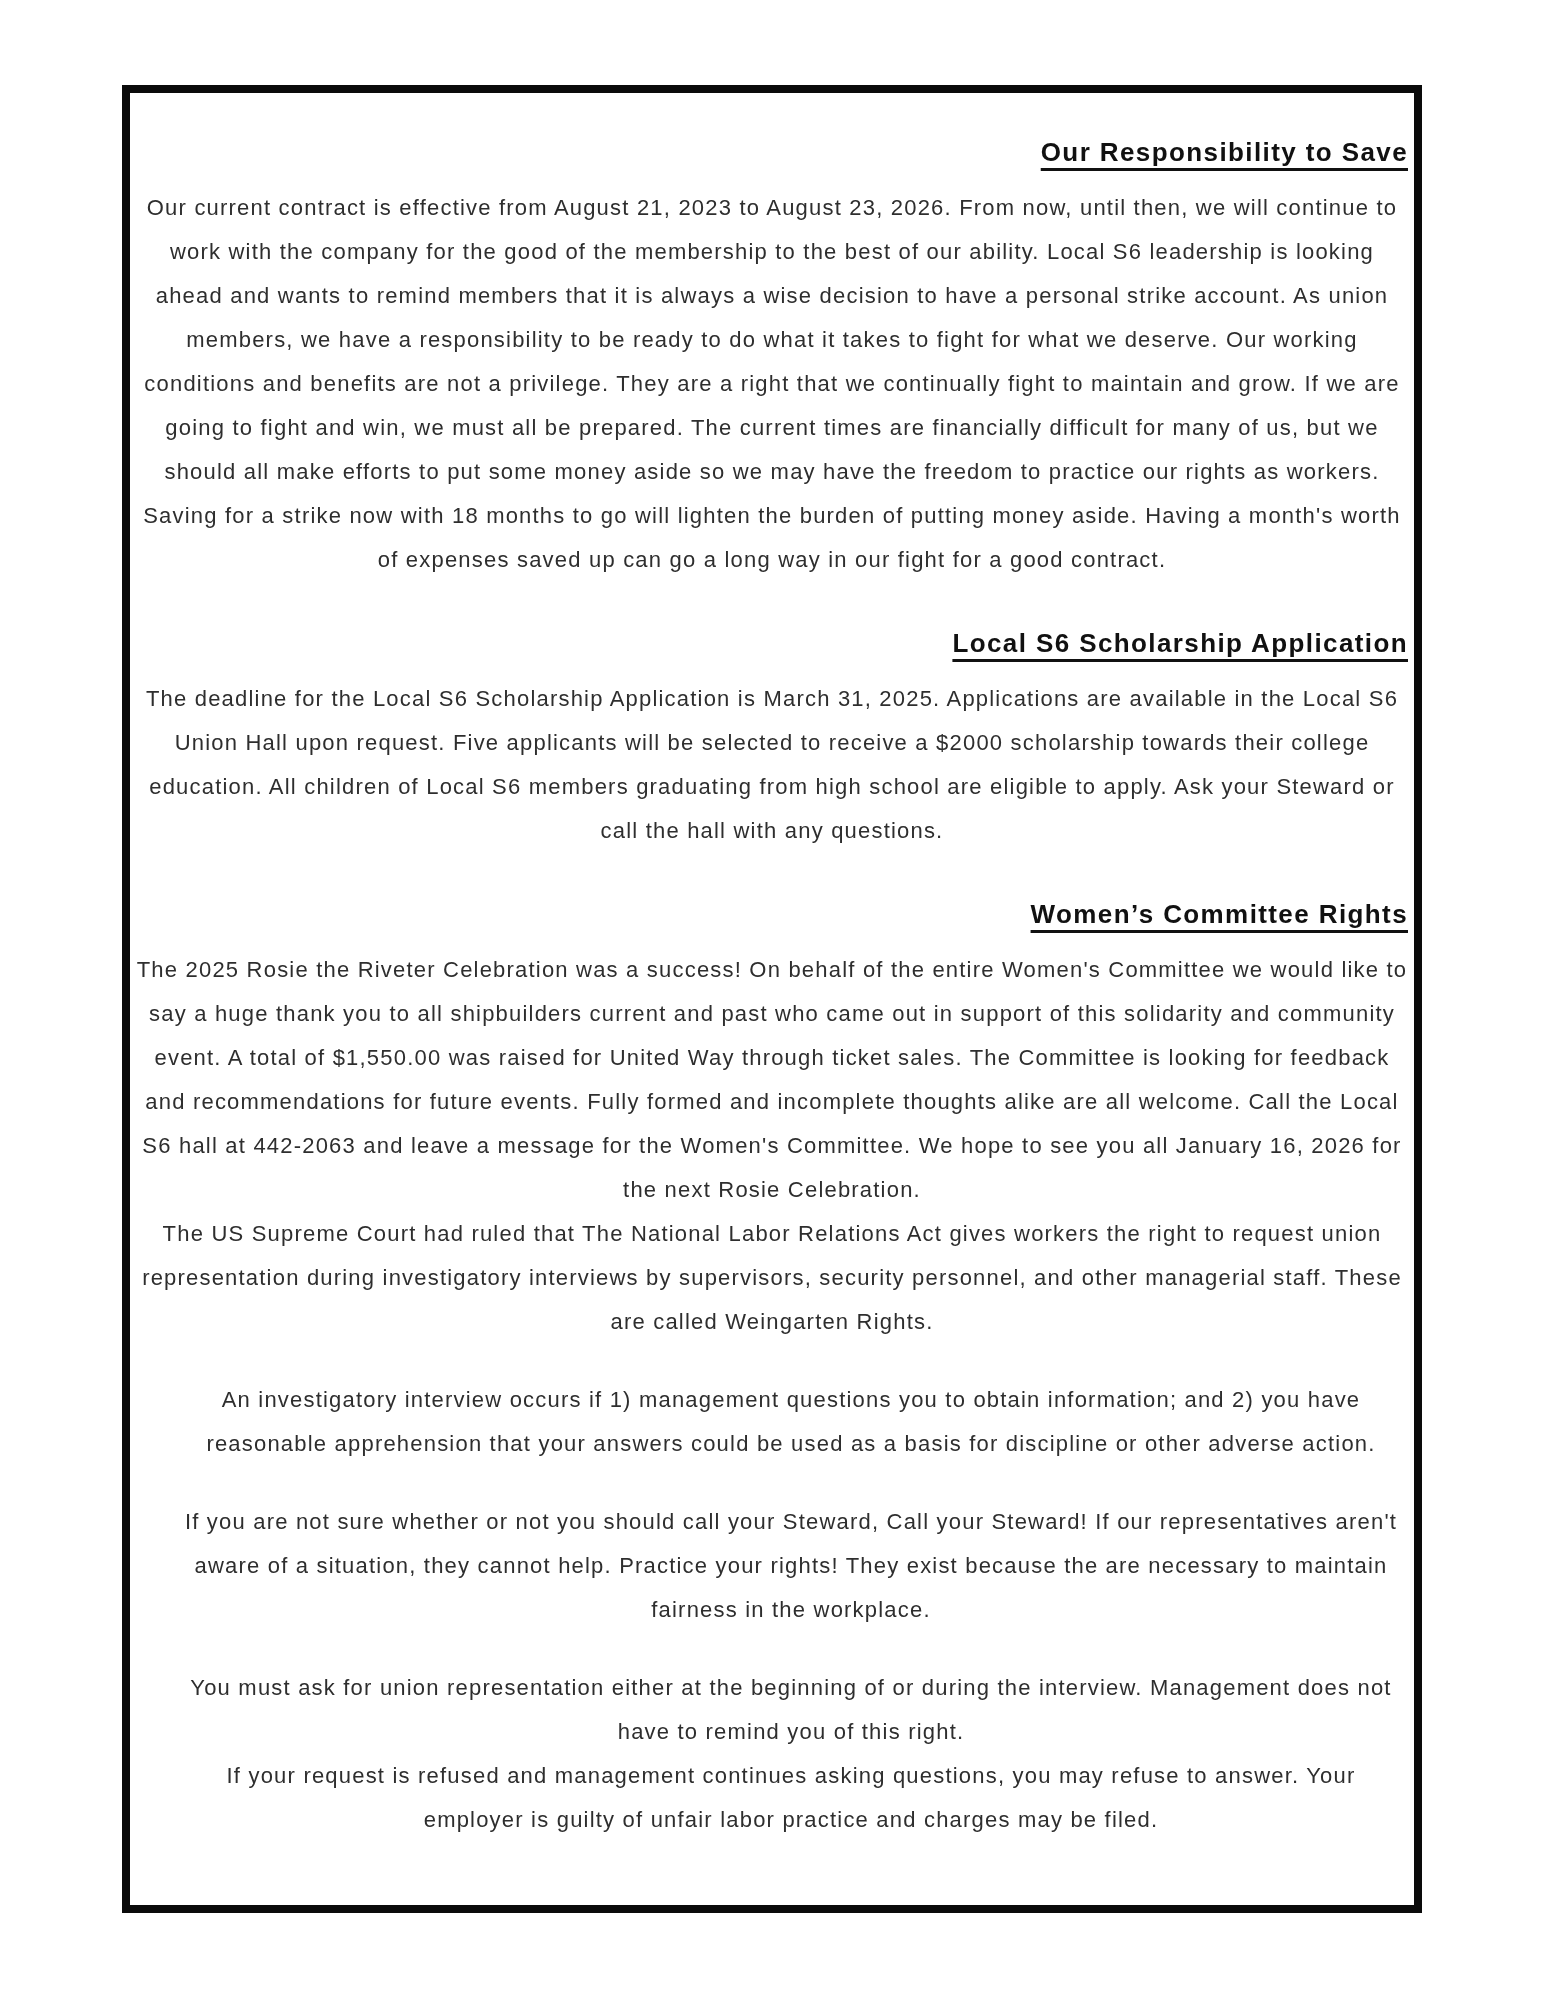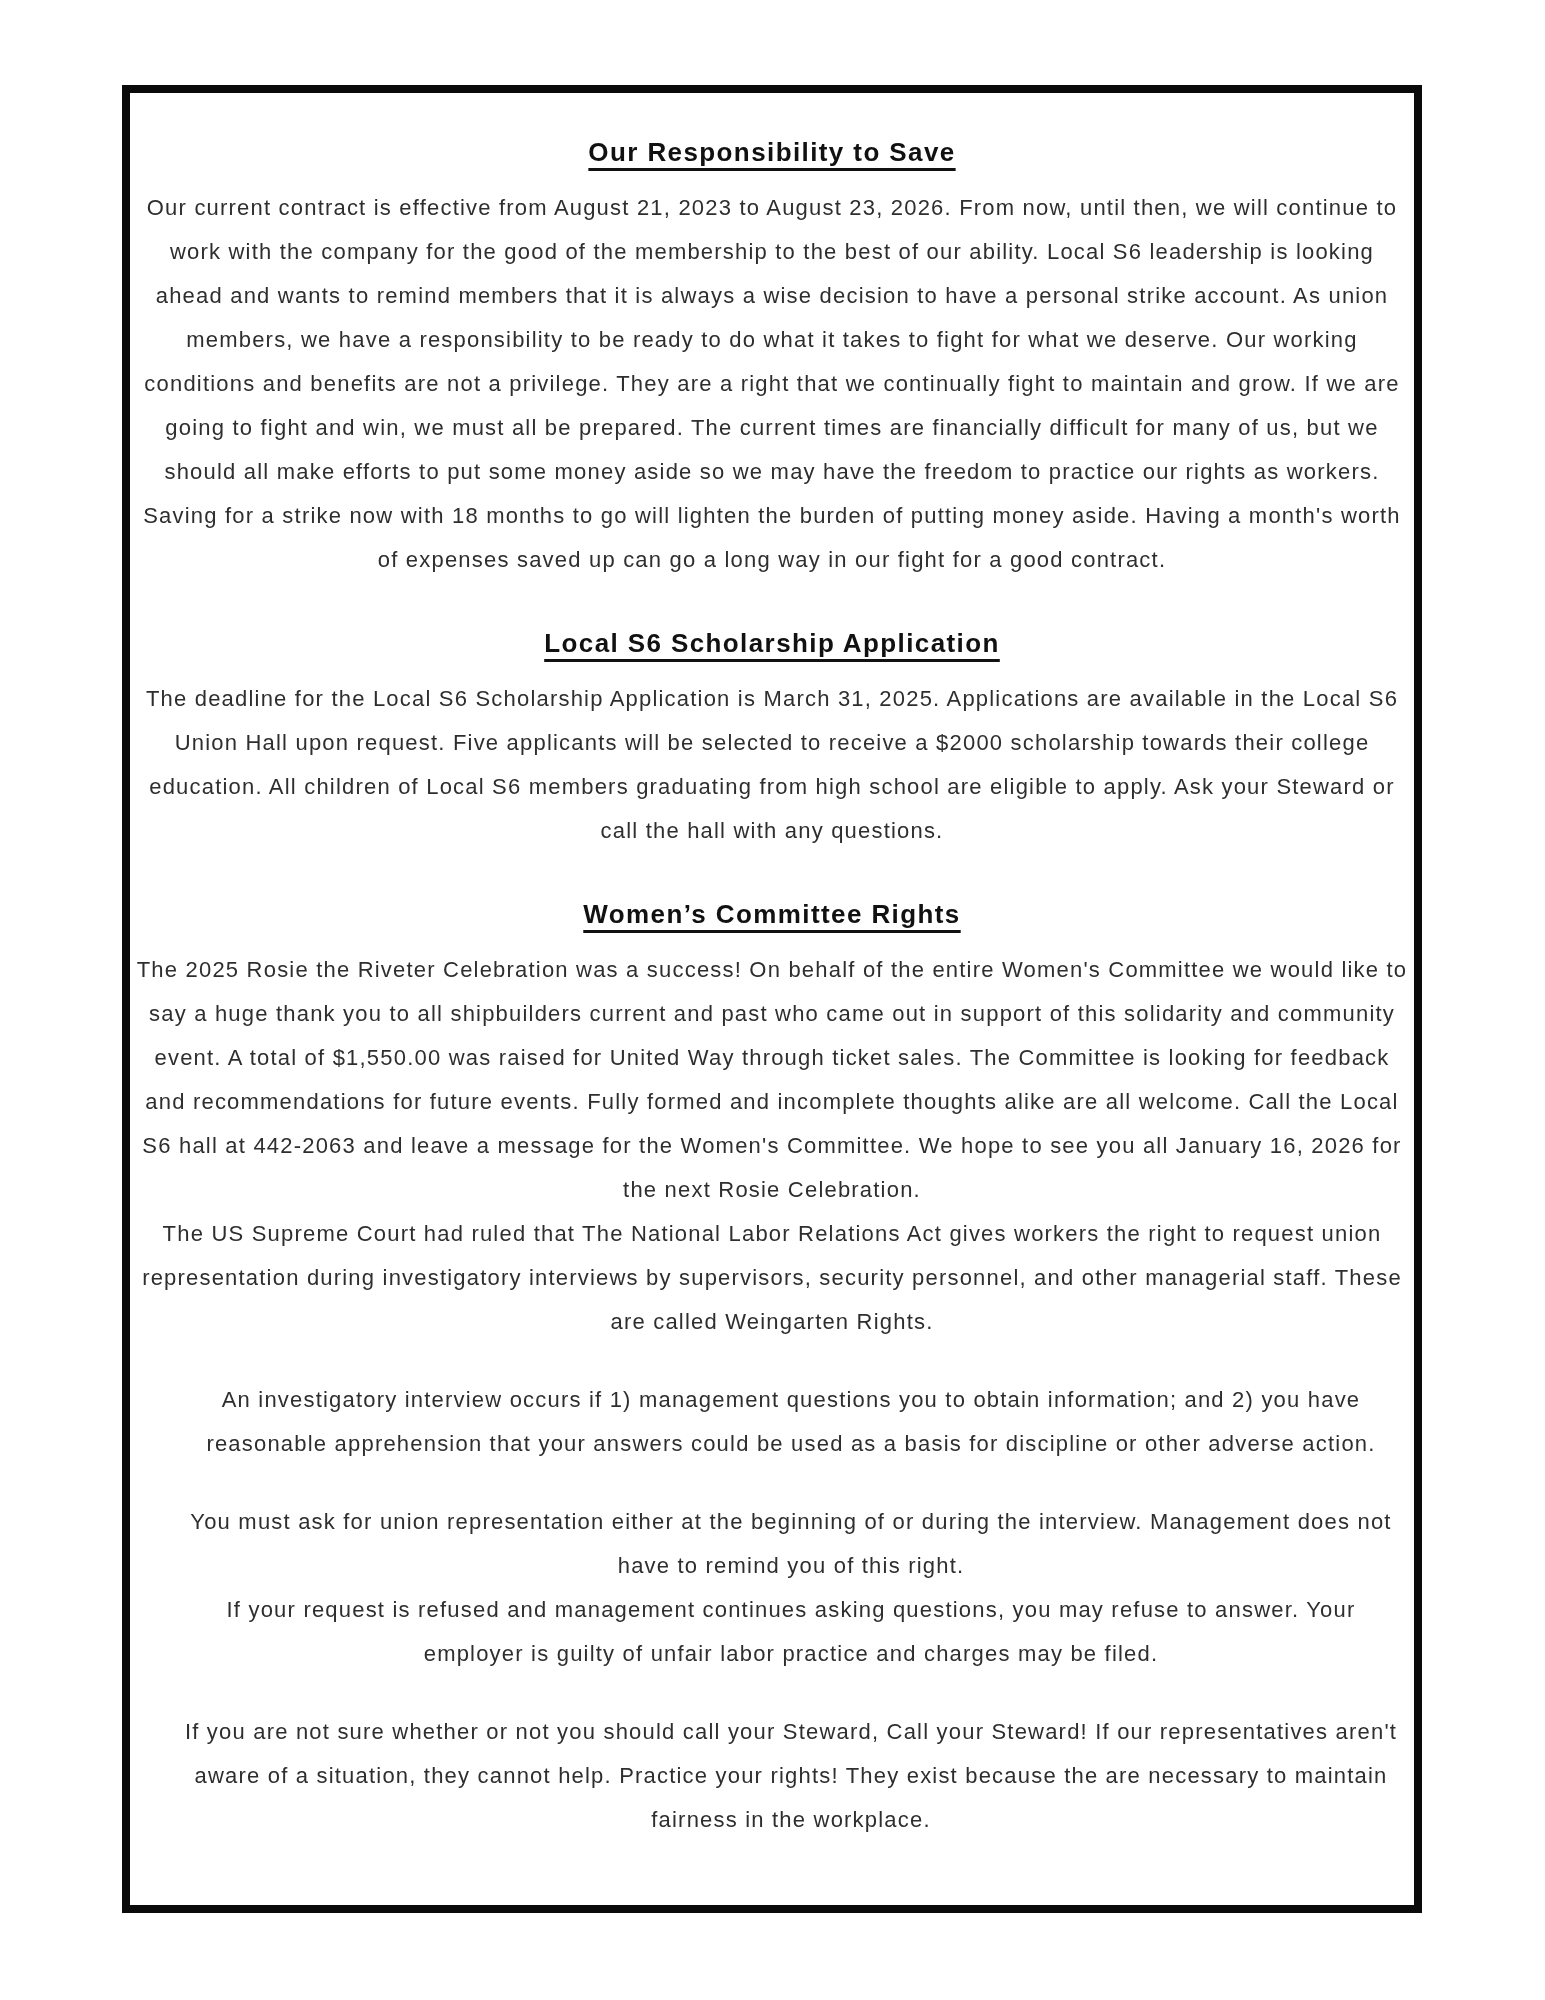--- a/index.html
+++ b/index.html
@@ -23,21 +23,21 @@
     height: 1828px;
     border: 8px solid #0a0a0a;
     box-sizing: border-box;
     padding: 44px 6px 40px 6px;
     background: #ffffff;
   }
   .heading {
     font-size: 26px;
     font-weight: bold;
     color: #111111;
-    text-align: center;
+    text-align: right;
     letter-spacing: 1.4px;
     text-decoration: underline;
     text-decoration-thickness: 3px;
     text-underline-offset: 7px;
     margin: 46px auto 18px auto;
   }
   section:first-child .heading {
     margin-top: 0;
   }
   .section-weingarten .heading {
@@ -75,19 +75,19 @@
     </section>
 
     <section class="section-womens-committee">
       <h2 class="heading">Women’s Committee Rights</h2>
       <p class="para">The 2025 Rosie the Riveter Celebration was a success! On behalf of the entire Women's Committee we would like to say a huge thank you to all shipbuilders current and past who came out in support of this solidarity and community event. A total of $1,550.00 was raised for United Way through ticket sales. The Committee is looking for feedback and recommendations for future events. Fully formed and incomplete thoughts alike are all welcome. Call the Local S6 hall at 442-2063 and leave a message for the Women's Committee. We hope to see you all January 16, 2026 for the next Rosie Celebration.</p>
     </section>
 
     <section class="section-weingarten">
       <p class="para">The US Supreme Court had ruled that The National Labor Relations Act gives workers the right to request union representation during investigatory interviews by supervisors, security personnel, and other managerial staff. These are called Weingarten Rights.</p>
       <p class="para">An investigatory interview occurs if 1) management questions you to obtain information; and 2) you have reasonable apprehension that your answers could be used as a basis for discipline or other adverse action.</p>
+      <p class="para">If you are not sure whether or not you should call your Steward, Call your Steward! If our representatives aren't aware of a situation, they cannot help. Practice your rights! They exist because the are necessary to maintain fairness in the workplace.</p>
       <p class="para">You must ask for union representation either at the beginning of or during the interview. Management does not have to remind you of this right.
 If your request is refused and management continues asking questions, you may refuse to answer. Your employer is guilty of unfair labor practice and charges may be filed.</p>
-      <p class="para">If you are not sure whether or not you should call your Steward, Call your Steward! If our representatives aren't aware of a situation, they cannot help. Practice your rights! They exist because the are necessary to maintain fairness in the workplace.</p>
     </section>
 
   </div>
 </div>
 
 </body></html>

